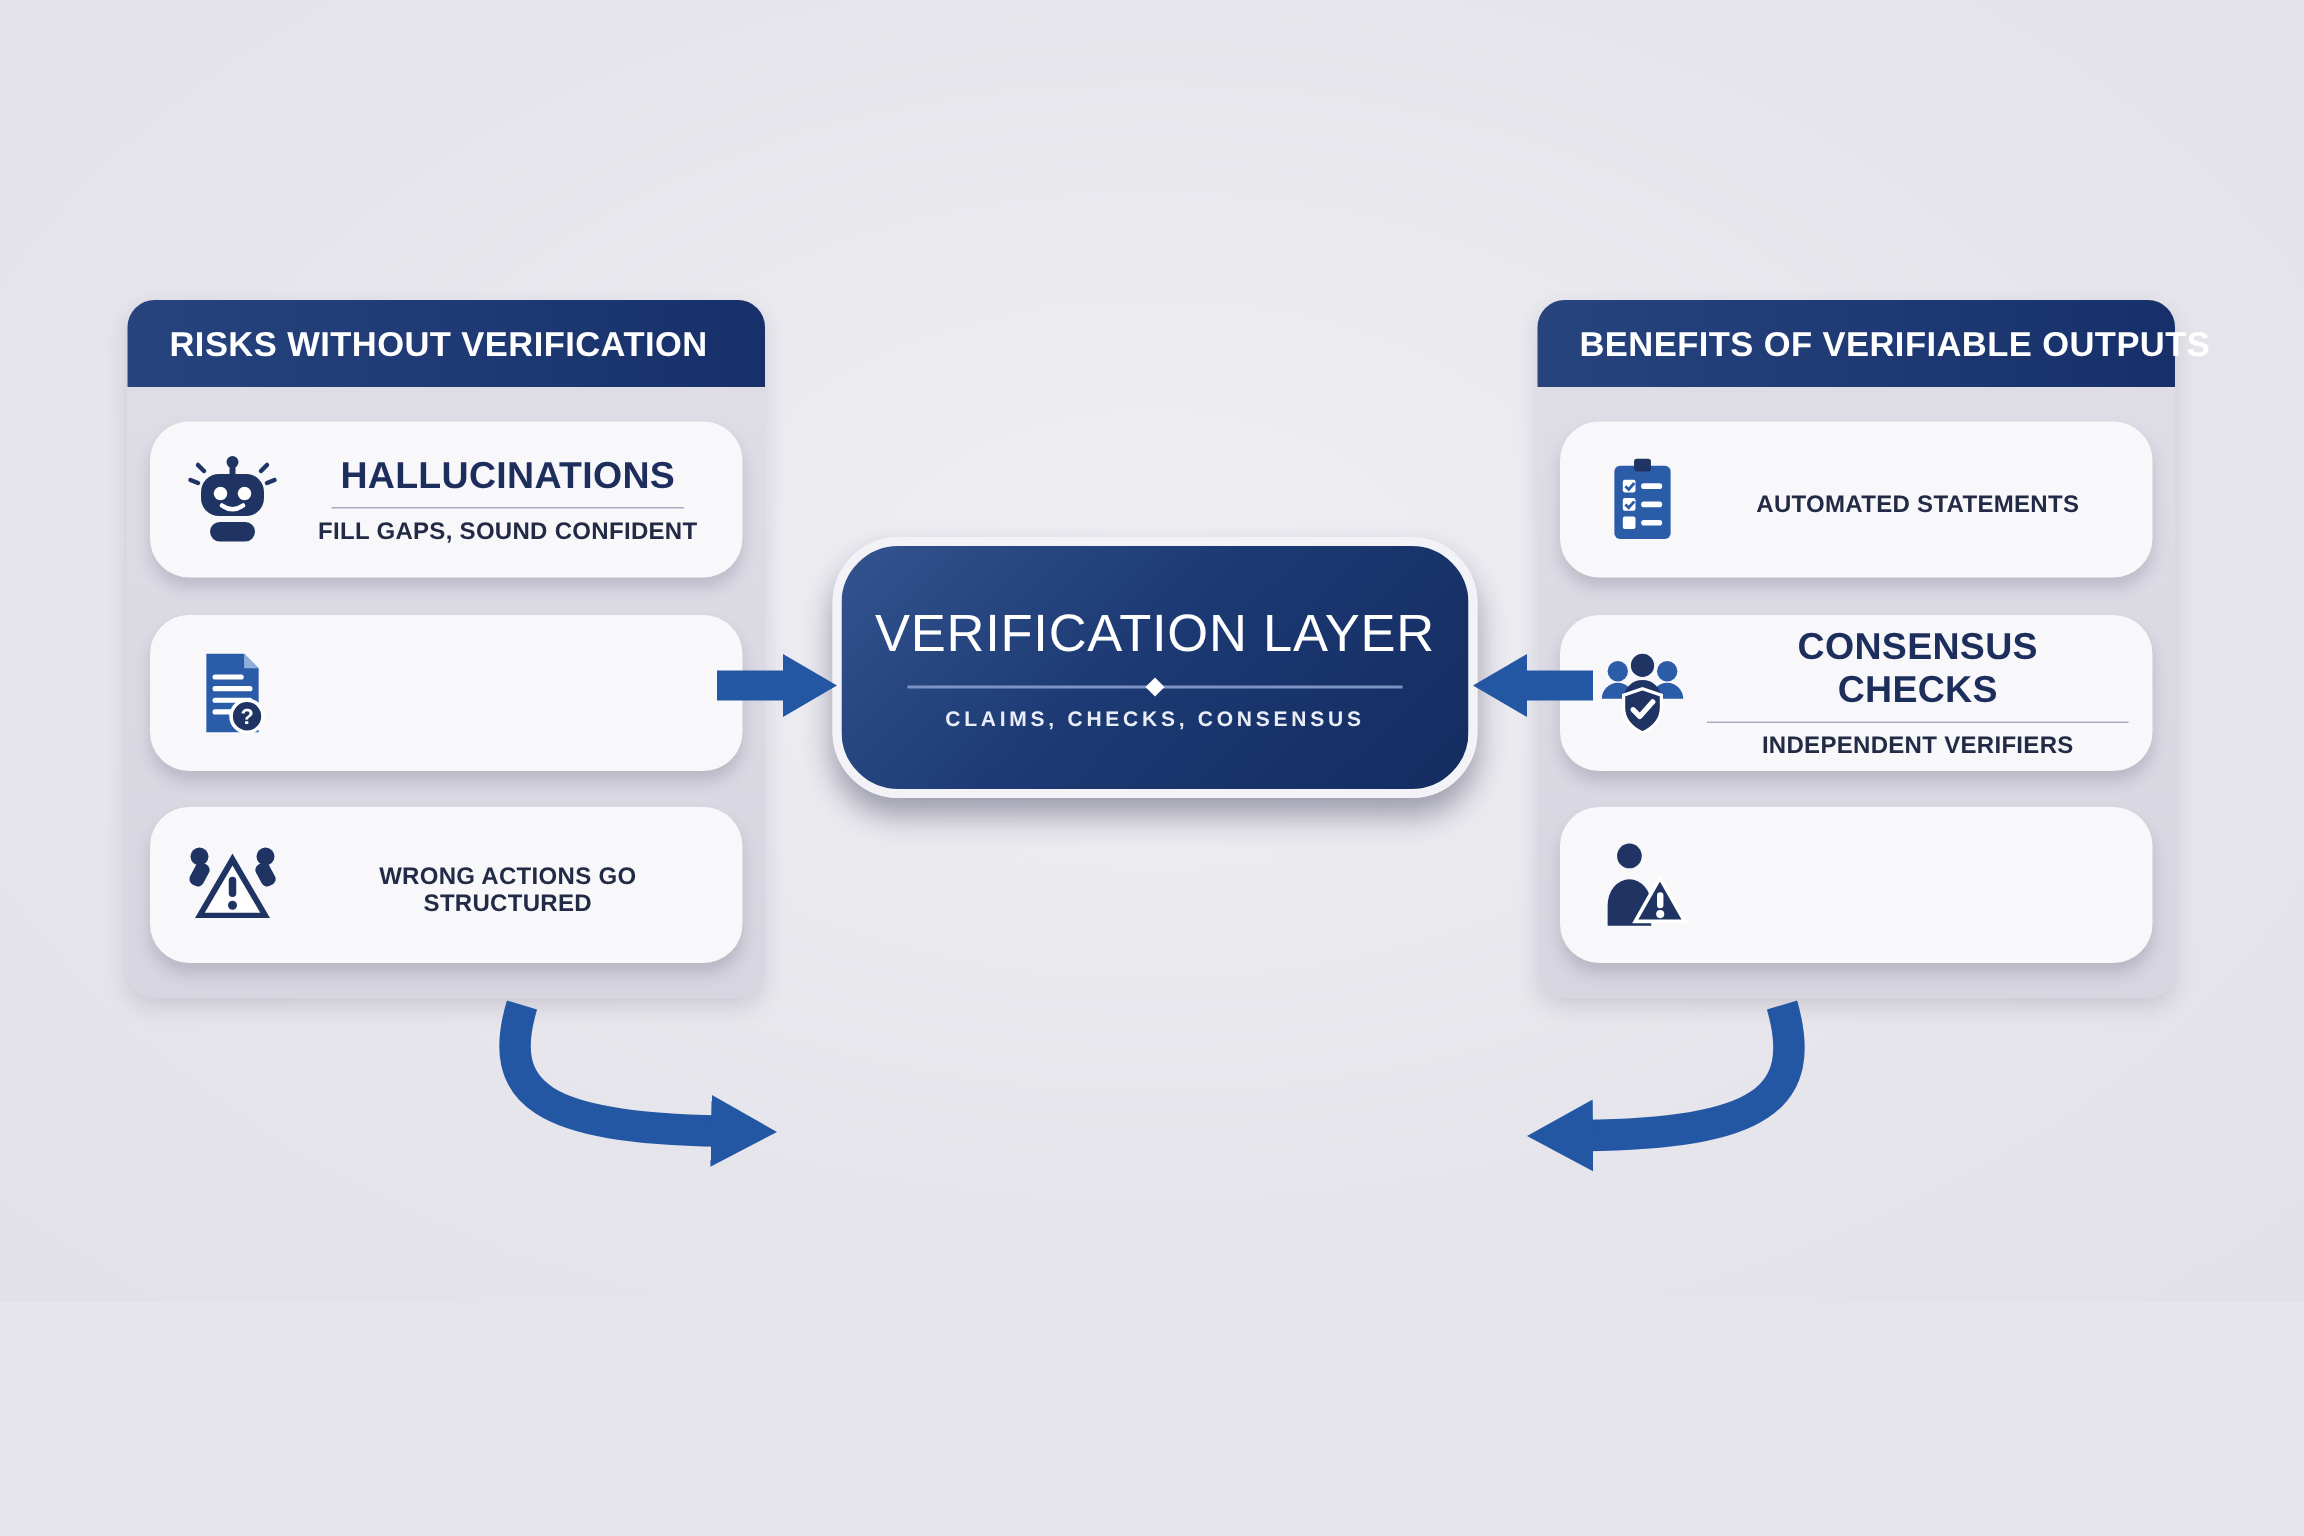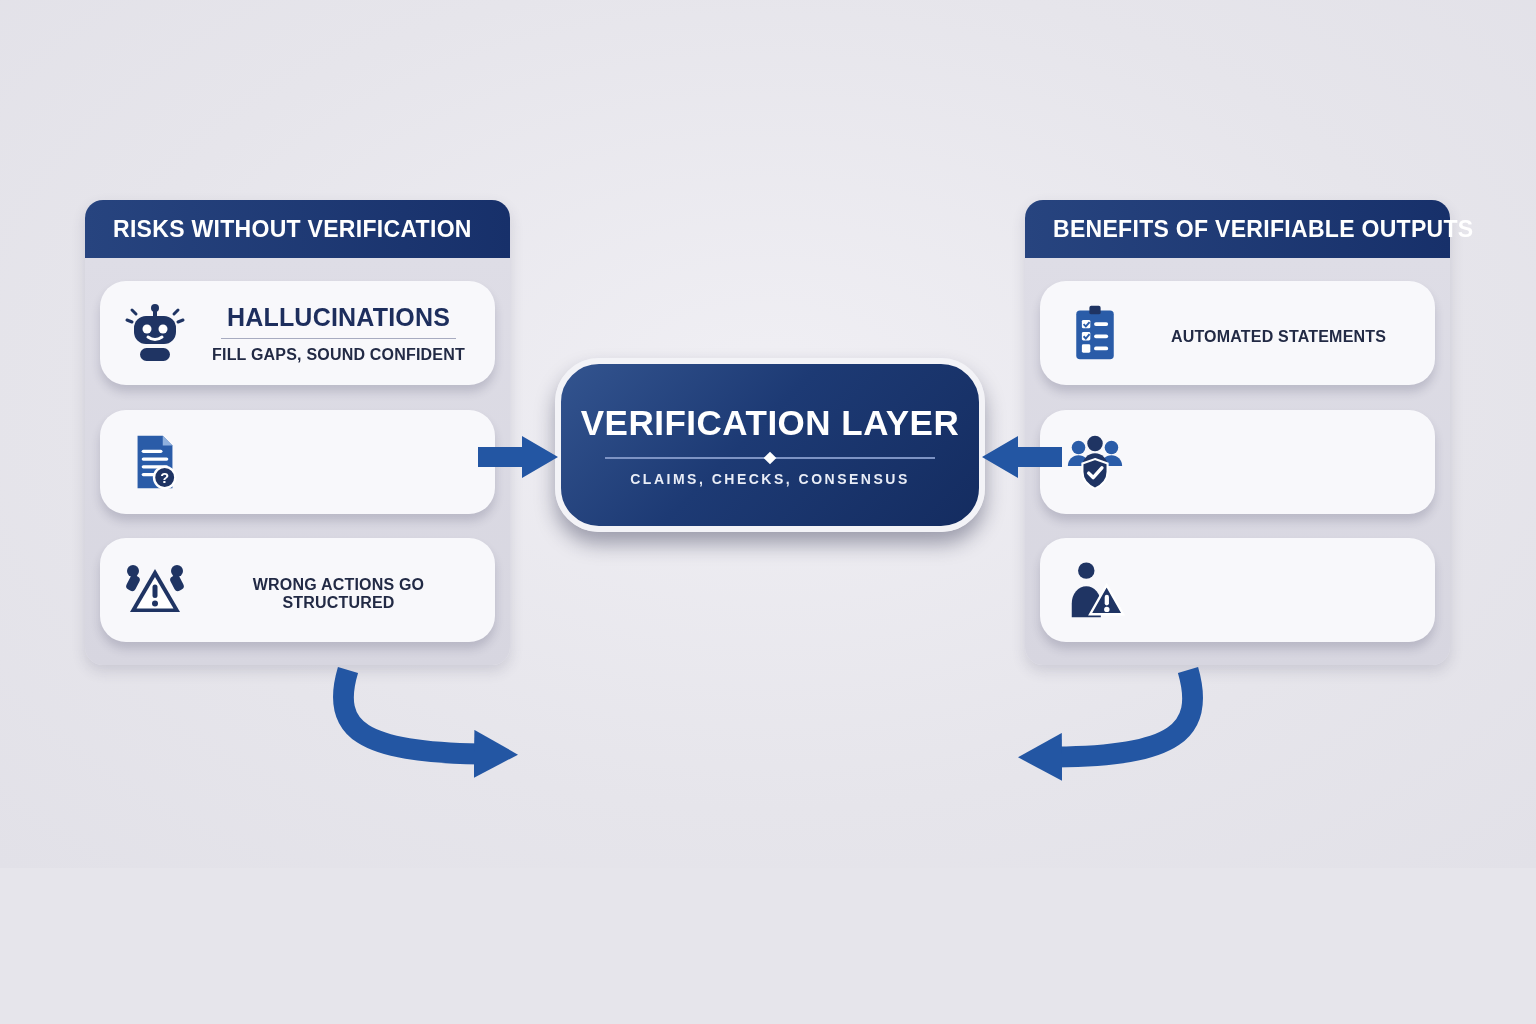--- a/index.html
+++ b/index.html
@@ -76,21 +76,21 @@
     width:430px;height:174px;
     box-sizing:border-box;
     border-radius:44px;
     background:linear-gradient(135deg,#33548f 0%,#1d3a74 45%,#142c60 100%);
     border:6px solid #f3f3f7;
     box-shadow:0 12px 20px rgba(25,30,60,.38);
     display:flex;flex-direction:column;
     align-items:center;justify-content:center;
   }
   .center-title{
-    font-size:35px;font-weight:bold;color:#ffffff;letter-spacing:.5px;
+    font-size:35px;font-weight:normal;color:#ffffff;letter-spacing:.5px;
     white-space:nowrap;
   }
   .center-divider{
     position:relative;
     width:330px;height:1.5px;
     background:#7d93c4;
     margin:14px 0 12px 0;
   }
   .center-divider::after{
     content:"";
@@ -227,20 +227,24 @@
               <path d="M38 36 a11 11 0 0 1 22 0 z"></path>
             </g>
             <g fill="#1f3463">
               <circle cx="32" cy="13" r="8"></circle>
               <path d="M19 36 a13 13 0 0 1 26 0 z"></path>
             </g>
             <path d="M32 29 l13 4.5 v8.5 c0 8.5-5.5 14-13 17.5 c-7.5-3.5-13-9-13-17.5 v-8.5 z" fill="#1f3463" stroke="#fff" stroke-width="2.2"></path>
             <path d="M25.5 43.5 l4.6 4.6 9-10" stroke="#fff" stroke-width="3.6" fill="none" stroke-linecap="round" stroke-linejoin="round"></path>
           </svg>
         </span>
+        <div class="card-text">
+          <div class="card-title">CONSENSUS CHECKS</div>
+          <div class="card-sub">INDEPENDENT VERIFIERS</div>
+        </div>
       </div>
 
       <div class="card">
         <span class="card-icon">
           <svg width="62" height="62" viewBox="0 0 64 64">
             <g fill="#1f3463">
               <circle cx="23" cy="12" r="8.5"></circle>
               <path d="M8 46 a15 18 0 0 1 30 0 v14 h-30 z"></path>
             </g>
             <path d="M44 27 L61 57 H27 Z" fill="#1f3463" stroke="#fff" stroke-width="2.5"></path>

